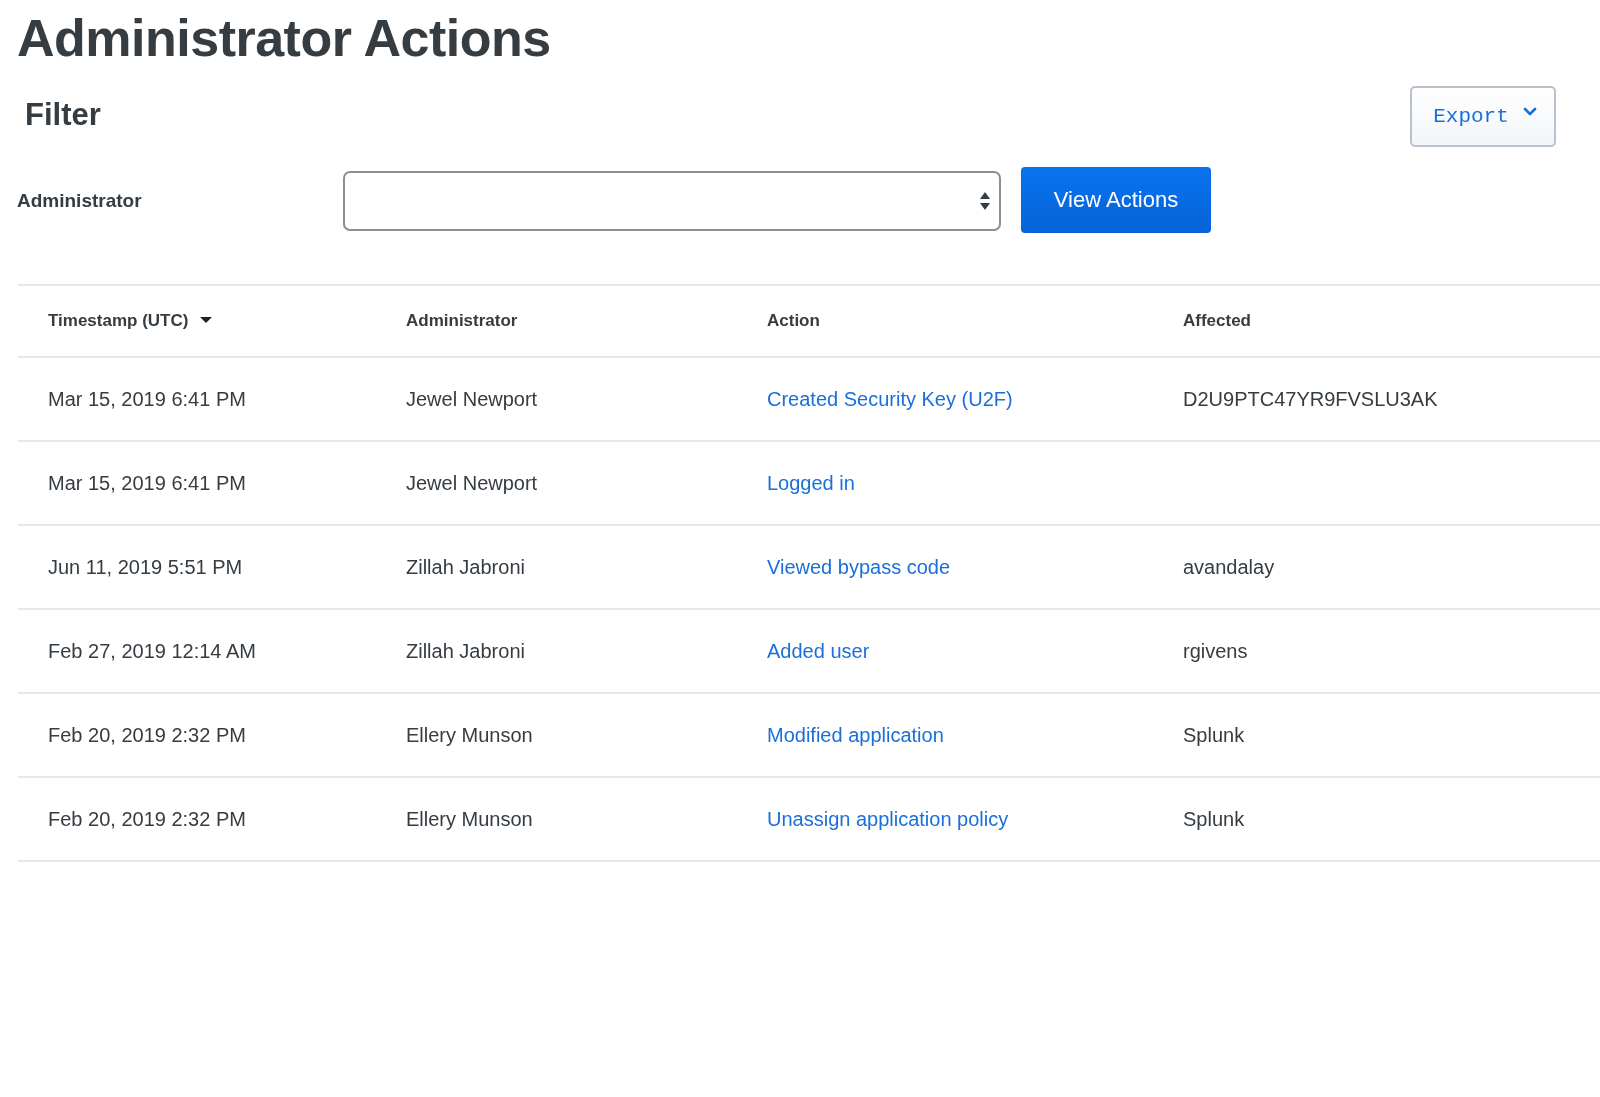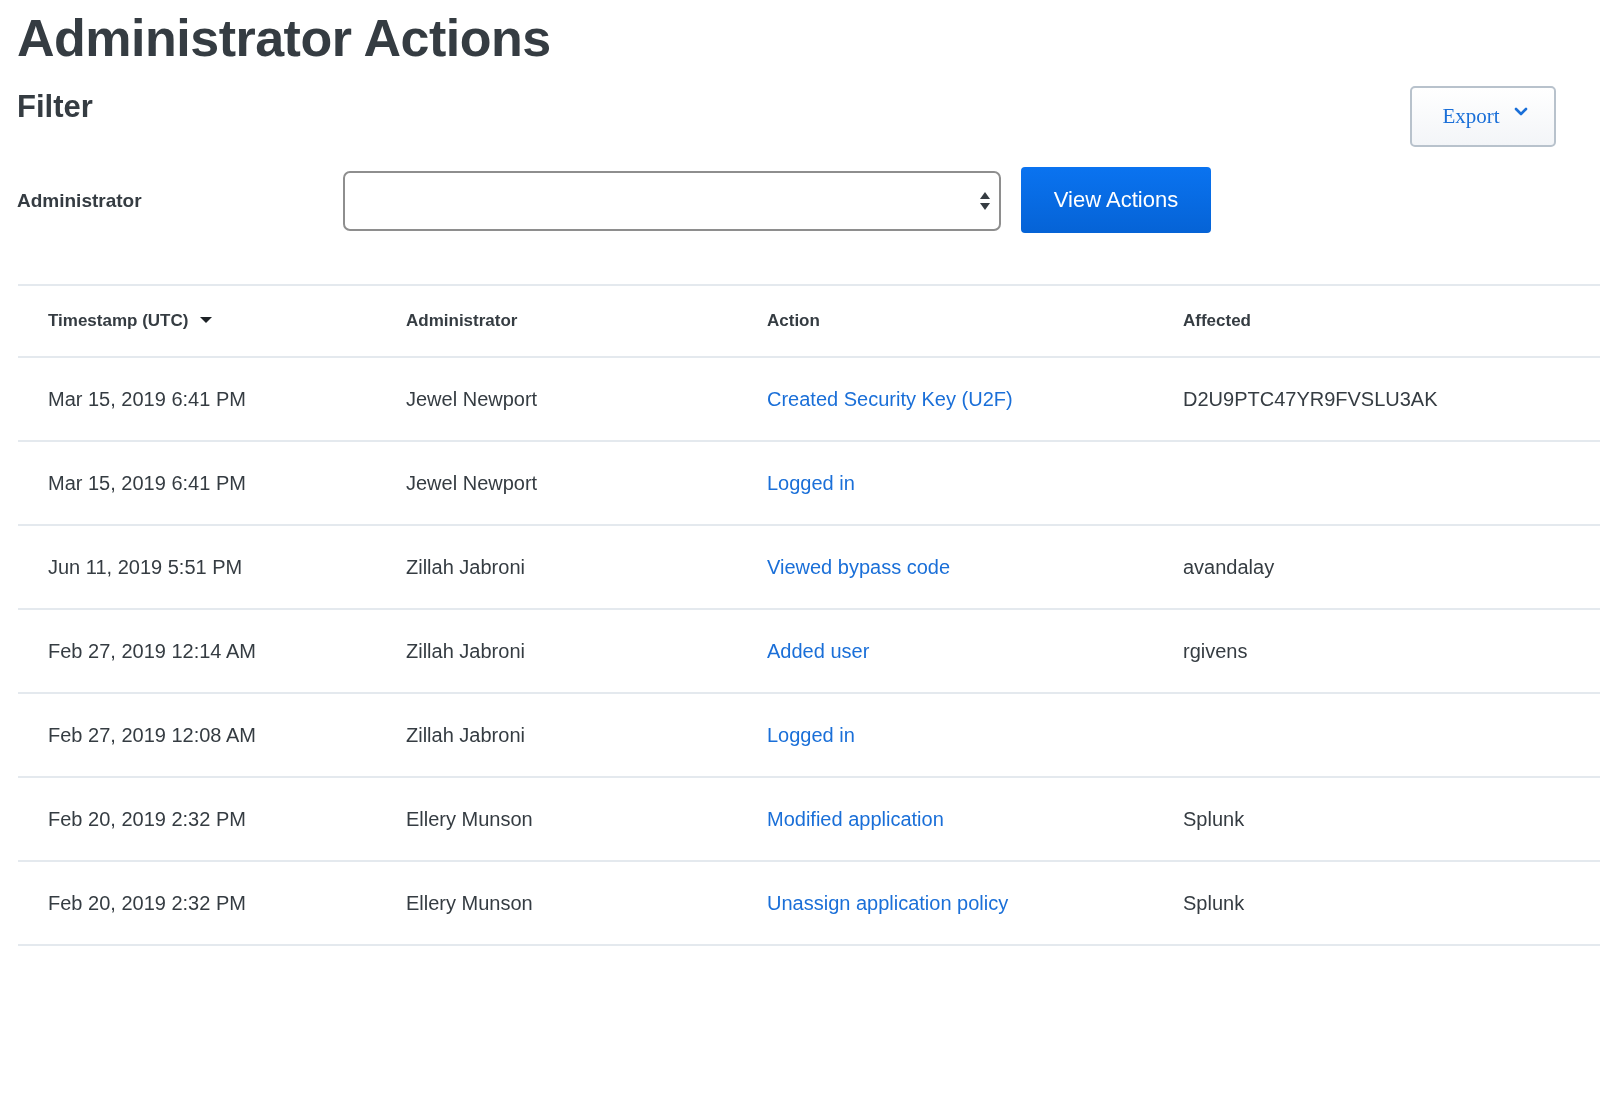--- a/index.html
+++ b/index.html
@@ -23,38 +23,38 @@
       font-size: 52px;
       font-weight: bold;
       letter-spacing: -0.5px;
       color: #353c42;
       line-height: 64px;
     }
     .filter-heading {
       position: absolute;
       left: 17px;
       top: 88px;
-      margin: 0;
+      margin: 8px;
       font-size: 31px;
       font-weight: bold;
       color: #353c42;
       line-height: 38px;
     }
     .export-button {
       position: absolute;
       left: 1410px;
       top: 86px;
       width: 146px;
       height: 61px;
       box-sizing: border-box;
       border: 2px solid #b8c2cc;
       border-radius: 5px;
       background: linear-gradient(#ffffff, #f3f5f8);
       color: #1a6fd8;
-      font-family: Liberation Serif, serif;
+      font-family: Liberation Mono, monospace;
       font-size: 21px;
       display: flex;
       align-items: center;
       justify-content: center;
       gap: 14px;
       padding: 0 0 0 4px;
       cursor: pointer;
     }
     .export-button .chev {
       display: inline-block;
@@ -227,26 +227,20 @@
           <td><a href="#">Viewed bypass code</a></td>
           <td>avandalay</td>
         </tr>
         <tr>
           <td>Feb 27, 2019 12:14 AM</td>
           <td>Zillah Jabroni</td>
           <td><a href="#">Added user</a></td>
           <td>rgivens</td>
         </tr>
         <tr>
-          <td>Feb 27, 2019 12:08 AM</td>
-          <td>Zillah Jabroni</td>
-          <td><a href="#">Logged in</a></td>
-          <td></td>
-        </tr>
-        <tr>
           <td>Feb 20, 2019 2:32 PM</td>
           <td>Ellery Munson</td>
           <td><a href="#">Modified application</a></td>
           <td>Splunk</td>
         </tr>
         <tr>
           <td>Feb 20, 2019 2:32 PM</td>
           <td>Ellery Munson</td>
           <td><a href="#">Unassign application policy</a></td>
           <td>Splunk</td>

